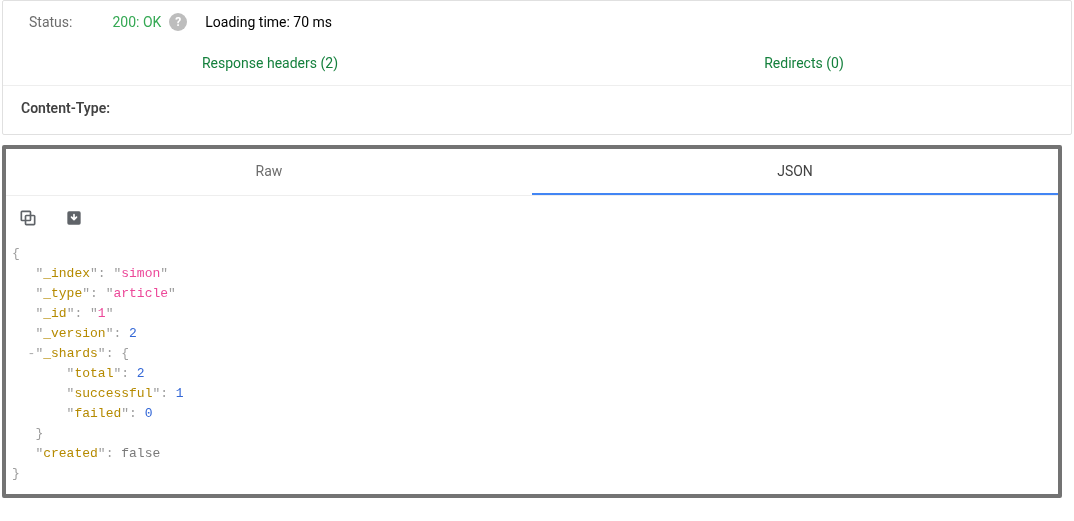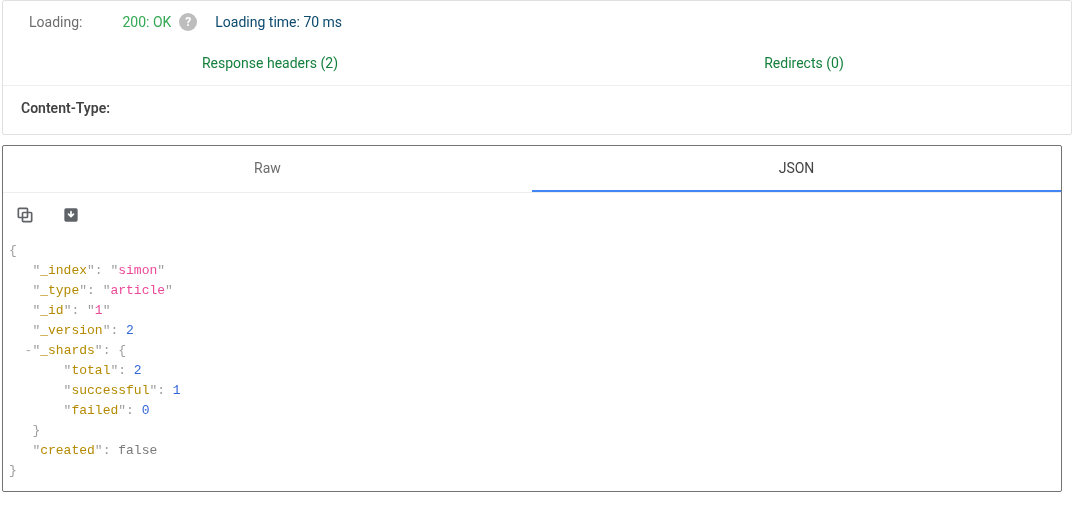--- a/index.html
+++ b/index.html
@@ -24,41 +24,41 @@
   .status-label { color: #6d6d6d; margin-right: 32px; }
   .status-code { color: #34a853; font-weight: 400; }
   .help-icon {
     width: 18px; height: 18px; border-radius: 50%;
     background: #bdbdbd; color: #fff;
     font-size: 12px; display: inline-flex;
     align-items: center; justify-content: center;
     margin-right: 10px;
     font-weight: bold;
   }
-  .loading-label { color: #0c4a6e; }
+  .loading-label { color: #000000; }
   .tabs1 {
     display: flex;
     border-bottom: 1px solid #eee;
   }
   .tabs1 .tab {
     flex: 1;
     text-align: center;
     padding: 14px 0;
     color: #15803d;
     cursor: pointer;
   }
   .headers {
     padding: 10px 18px 14px 18px;
     line-height: 24px;
   }
   .hdr-row { display: flex; gap: 0; }
   .hdr-key { font-weight: 600; color: #424242; }
   .hdr-val { color: #6d6d6d; }
   .lower {
-    border: 1px solid #737373;
+    border: 4px solid #737373;
     border-radius: 2px;
     margin: 10px 12px 2px 2px;
   }
   .tabs2 {
     display: flex;
     border-bottom: 1px solid #eee;
   }
   .tabs2 .tab {
     flex: 1;
     text-align: center;
@@ -95,21 +95,21 @@
   .n { color: #3367d6; }   
   .b { color: #7a7a7a; }   
   .q { color: #9e9e9e; }   
   .toggle { color: #aaa; cursor: pointer; }
 </style>
 </head>
 <body>
 
 <div class="panel">
   <div class="status-row">
-    <span class="status-label">Loading:</span>
+    <span class="status-label">Status:</span>
     <span class="status-code">200: OK</span>
     <span class="help-icon">?</span>
     <span class="loading-label">Loading time: 70 ms</span>
   </div>
 
   <div class="tabs1">
     <div class="tab">Response headers (2)</div>
     <div class="tab">Redirects (0)</div>
   </div>
 

